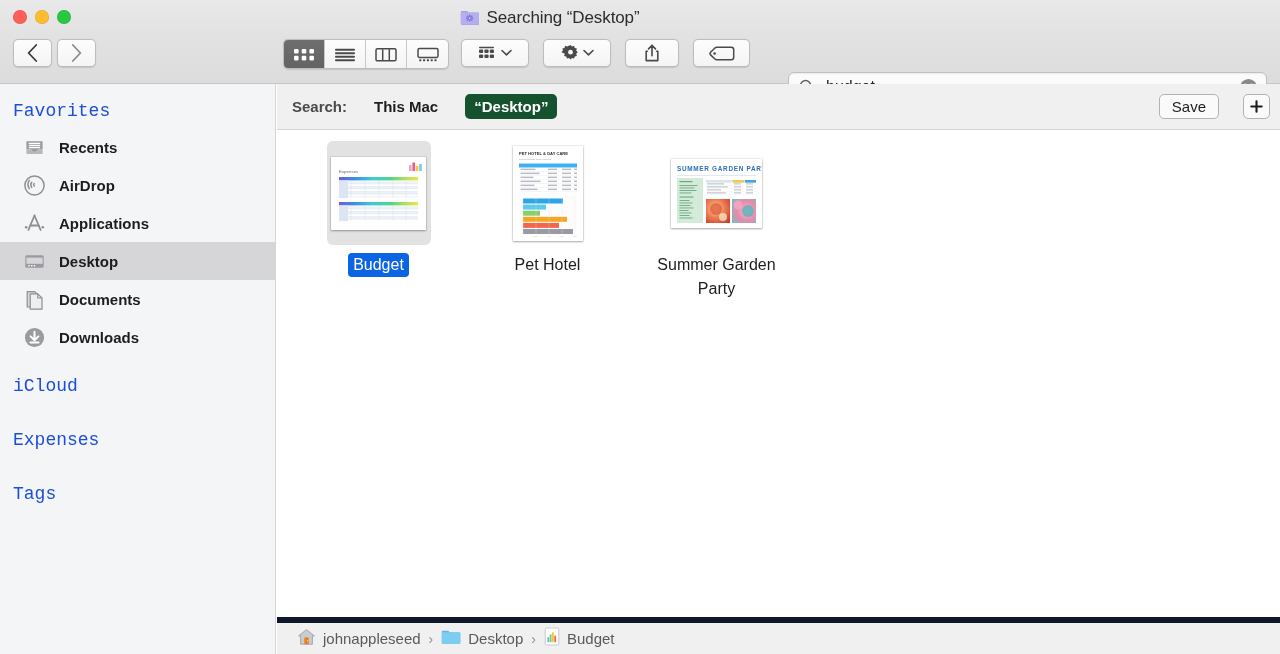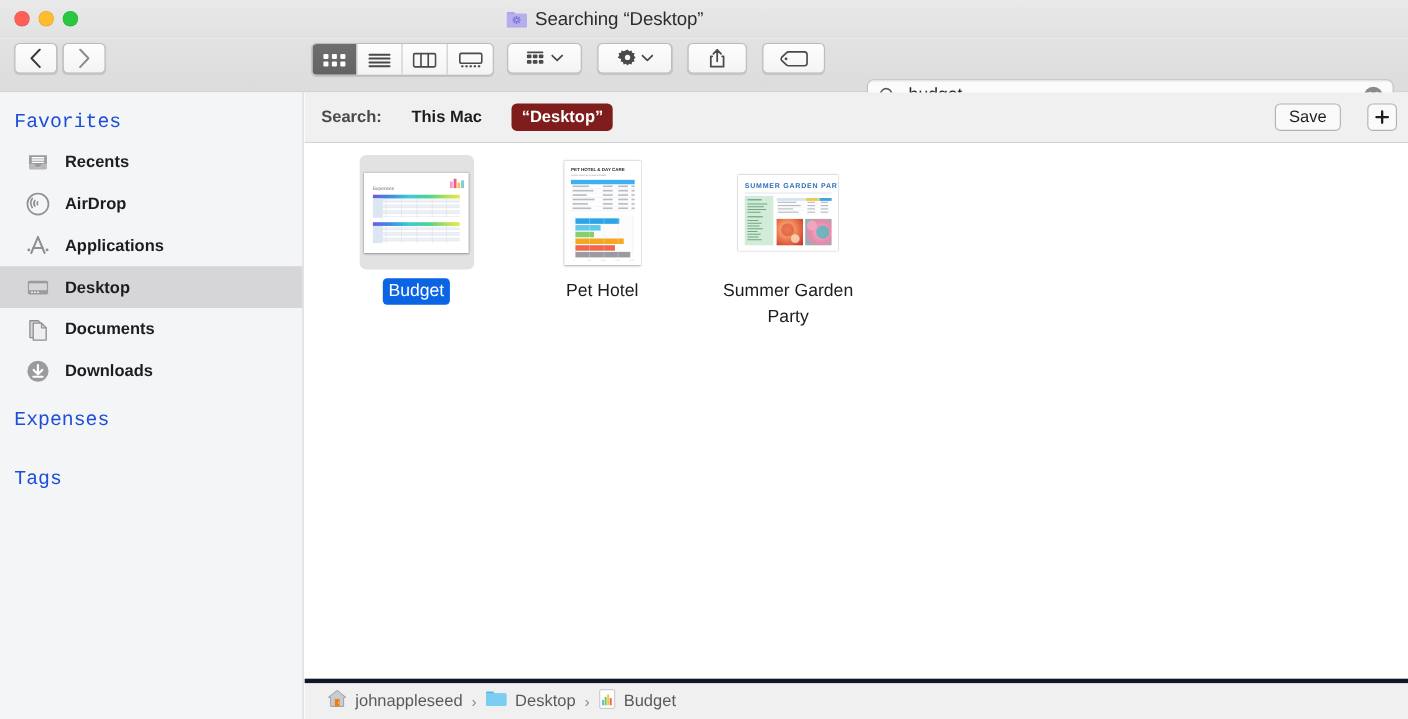--- a/index.html
+++ b/index.html
@@ -194,21 +194,21 @@
   }
   .scope-opt {
     font-size: 15px;
     font-weight: bold;
     color: #1d1d1f;
     margin-left: 18px;
     padding: 4px 9px;
     border-radius: 5px;
   }
   .scope-opt.selected {
-    background: #7f1d1d;
+    background: #14532d;
     color: #ffffff;
   }
   .scope-right {
     position: absolute;
     right: 10px; top: 10px;
     display: flex;
     gap: 24px;
     align-items: center;
   }
   .save-btn {
@@ -283,21 +283,21 @@
   .doc.landscape-wide { width: 95px; height: 73px; }
   .doc.portrait { width: 70px; height: 95px; }
   .doc.landscape-party { width: 91px; height: 69px; }
 
   
   .pathbar {
     position: absolute;
     left: 277px; top: 617px;
     width: 1003px; height: 37px;
     background: #f0f0f0;
-    border-top: 4px solid #0f172a;
+    border-top: 6px solid #0f172a;
     display: flex;
     align-items: center;
     padding-left: 20px;
     gap: 6px;
   }
   .path-seg { display: flex; align-items: center; gap: 7px; }
   .path-text { font-size: 15px; color: #5a5a5e; }
   .path-sep { font-size: 14px; color: #8e8e93; margin: 0 2px; }
 </style>
 </head>
@@ -521,20 +521,21 @@
       <span class="sb-icon">
         <svg width="23" height="23" viewBox="0 0 23 23">
           <circle cx="11.5" cy="11.5" r="9.6" fill="#9a9a9f"></circle>
           <path d="M11.5 5.8v8.2M7.6 10.4l3.9 3.8 3.9-3.8" fill="none" stroke="#ffffff" stroke-width="2" stroke-linecap="round" stroke-linejoin="round"></path>
           <rect x="6.4" y="15.6" width="10.2" height="1.8" rx="0.8" fill="#ffffff"></rect>
         </svg>
       </span>
       <span>Downloads</span>
     </div>
 
+    <div class="sb-section" style="padding-top:20px;padding-bottom:18px;">iCloud</div>
     <div class="sb-section" style="padding-top:16px;padding-bottom:18px;">Expenses</div>
     <div class="sb-section" style="padding-top:16px;">Tags</div>
   </div>
 
   <div class="scopebar">
     <span class="scope-label">Search:</span>
     <span class="scope-opt">This Mac</span>
     <span class="scope-opt selected">“Desktop”</span>
 
     <div class="scope-right">

